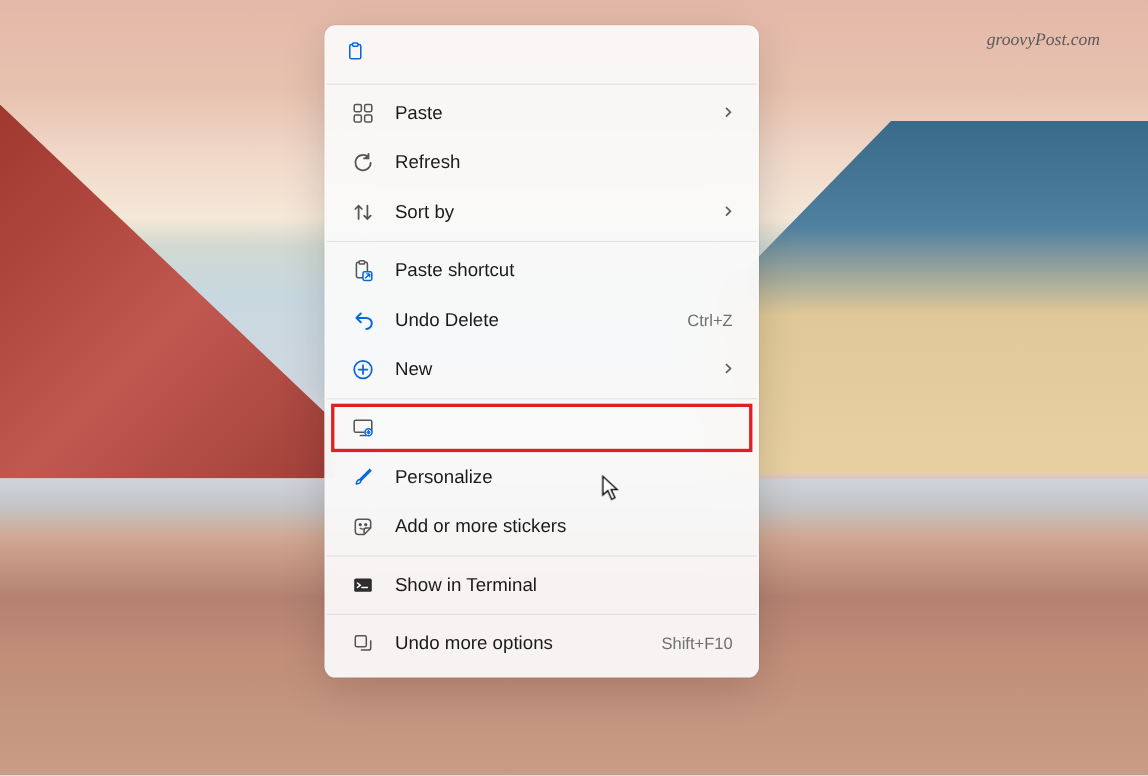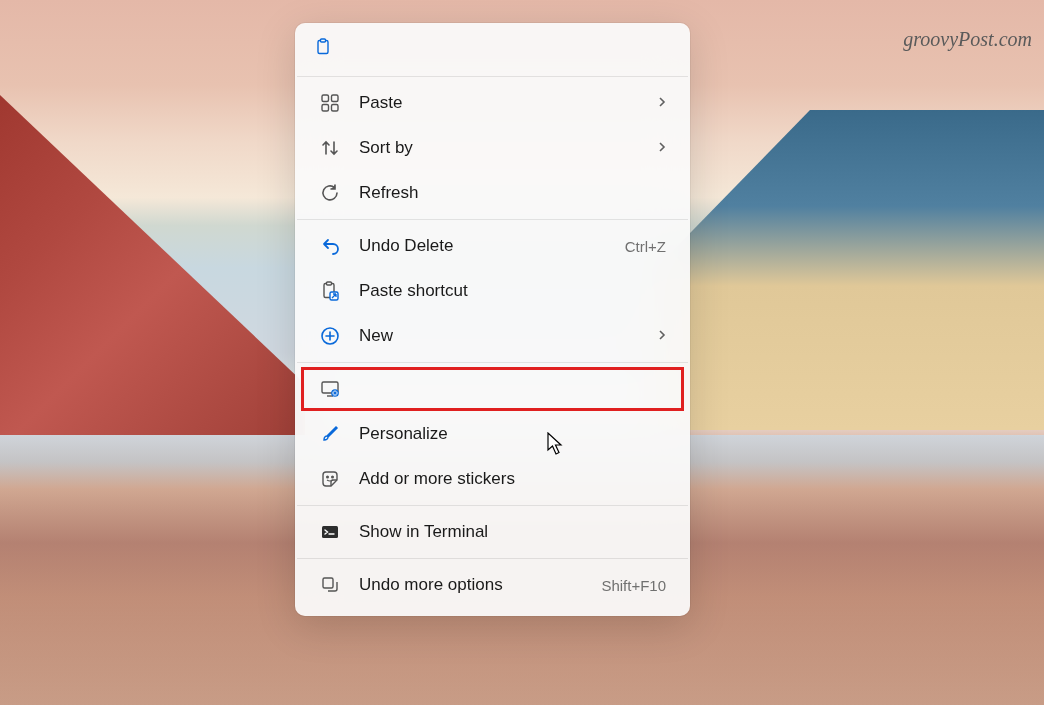--- a/index.html
+++ b/index.html
@@ -62,24 +62,24 @@
         rgba(200, 150, 130, 0.5) 20%,
         rgba(160, 100, 90, 0.6) 40%,
         rgba(180, 120, 100, 0.5) 60%,
         rgba(200, 160, 140, 0.5) 100%
       );
     }
 
     .watermark {
       position: absolute;
       top: 28px;
-      right: 12px;
+      right: 44px;
       color: #5a5a5a;
       font-family: Georgia, serif;
-      font-size: 20px;
+      font-size: 16px;
       font-style: italic;
       z-index: 1;
     }
 
     .context-menu {
       position: absolute;
       top: 23px;
       left: 295px;
       width: 395px;
       background: rgba(250, 250, 250, 0.94);
@@ -193,64 +193,64 @@
       <span class="chevron">
         <svg width="8" height="12" viewBox="0 0 8 12" stroke="#606060" stroke-width="1.6" fill="none">
             <path d="M2 2 L6 6 L2 10"></path>
           </svg>
       </span>
     </div>
 
     <div class="menu-item">
       <span class="icon">
         <svg viewBox="0 0 22 22" stroke="#555" stroke-width="1.6" fill="none" stroke-linecap="round">
+          <path d="M18 11 A7 7 0 1 1 15.5 5.5"></path>
+          <path d="M16 3 L16 7 L12 7" fill="#555"></path>
+        </svg>
+      </span>
+      <span class="label">Refresh</span>
+    </div>
+
+    <div class="menu-item">
+      <span class="icon">
+        <svg viewBox="0 0 22 22" stroke="#555" stroke-width="1.6" fill="none" stroke-linecap="round">
           <path d="M7 17 V5 M4 8 L7 5 L10 8"></path>
           <path d="M15 5 V17 M12 14 L15 17 L18 14"></path>
         </svg>
       </span>
       <span class="label">Sort by</span>
       <span class="chevron">
         <svg width="8" height="12" viewBox="0 0 8 12" stroke="#606060" stroke-width="1.6" fill="none">
             <path d="M2 2 L6 6 L2 10"></path>
           </svg>
       </span>
     </div>
 
-    <div class="menu-item">
-      <span class="icon">
-        <svg viewBox="0 0 22 22" stroke="#555" stroke-width="1.6" fill="none" stroke-linecap="round">
-          <path d="M18 11 A7 7 0 1 1 15.5 5.5"></path>
-          <path d="M16 3 L16 7 L12 7" fill="#555"></path>
-        </svg>
-      </span>
-      <span class="label">Refresh</span>
-    </div>
-
-    <div class="menu-divider"></div>
-
-    <div class="menu-item">
-      <span class="icon">
-        <svg viewBox="0 0 22 22" stroke="#0969da" stroke-width="1.8" fill="none" stroke-linecap="round">
-          <path d="M5 9 L9 5 M5 9 L9 13 M5 9 L14 9 A5 5 0 0 1 14 19"></path>
-        </svg>
-      </span>
-      <span class="label">Undo Delete</span>
-      <span class="shortcut">Ctrl+Z</span>
-    </div>
+    <div class="menu-divider"></div>
 
     <div class="menu-item">
       <span class="icon">
         <svg viewBox="0 0 22 22" stroke="#555" stroke-width="1.4" fill="none">
           <rect x="5" y="3.5" width="10" height="14" rx="1.5"></rect>
           <rect x="7.5" y="2" width="5" height="3" rx="1" fill="#fafafa"></rect>
           <rect x="11" y="12" width="8" height="8" rx="1.5" fill="#fafafa" stroke="#0969da"></rect>
           <path d="M13 18 L17 14 M17 14 L17 17 M17 14 L14 14" stroke="#0969da" stroke-width="1.3"></path>
         </svg>
       </span>
       <span class="label">Paste shortcut</span>
+    </div>
+
+    <div class="menu-item">
+      <span class="icon">
+        <svg viewBox="0 0 22 22" stroke="#0969da" stroke-width="1.8" fill="none" stroke-linecap="round">
+          <path d="M5 9 L9 5 M5 9 L9 13 M5 9 L14 9 A5 5 0 0 1 14 19"></path>
+        </svg>
+      </span>
+      <span class="label">Undo Delete</span>
+      <span class="shortcut">Ctrl+Z</span>
     </div>
 
     <div class="menu-item">
       <span class="icon">
         <svg viewBox="0 0 22 22" stroke="#0969da" stroke-width="1.6" fill="none" stroke-linecap="round">
           <circle cx="11" cy="11" r="8"></circle>
           <path d="M11 7 V15 M7 11 H15"></path>
         </svg>
       </span>
       <span class="label">New</span>

